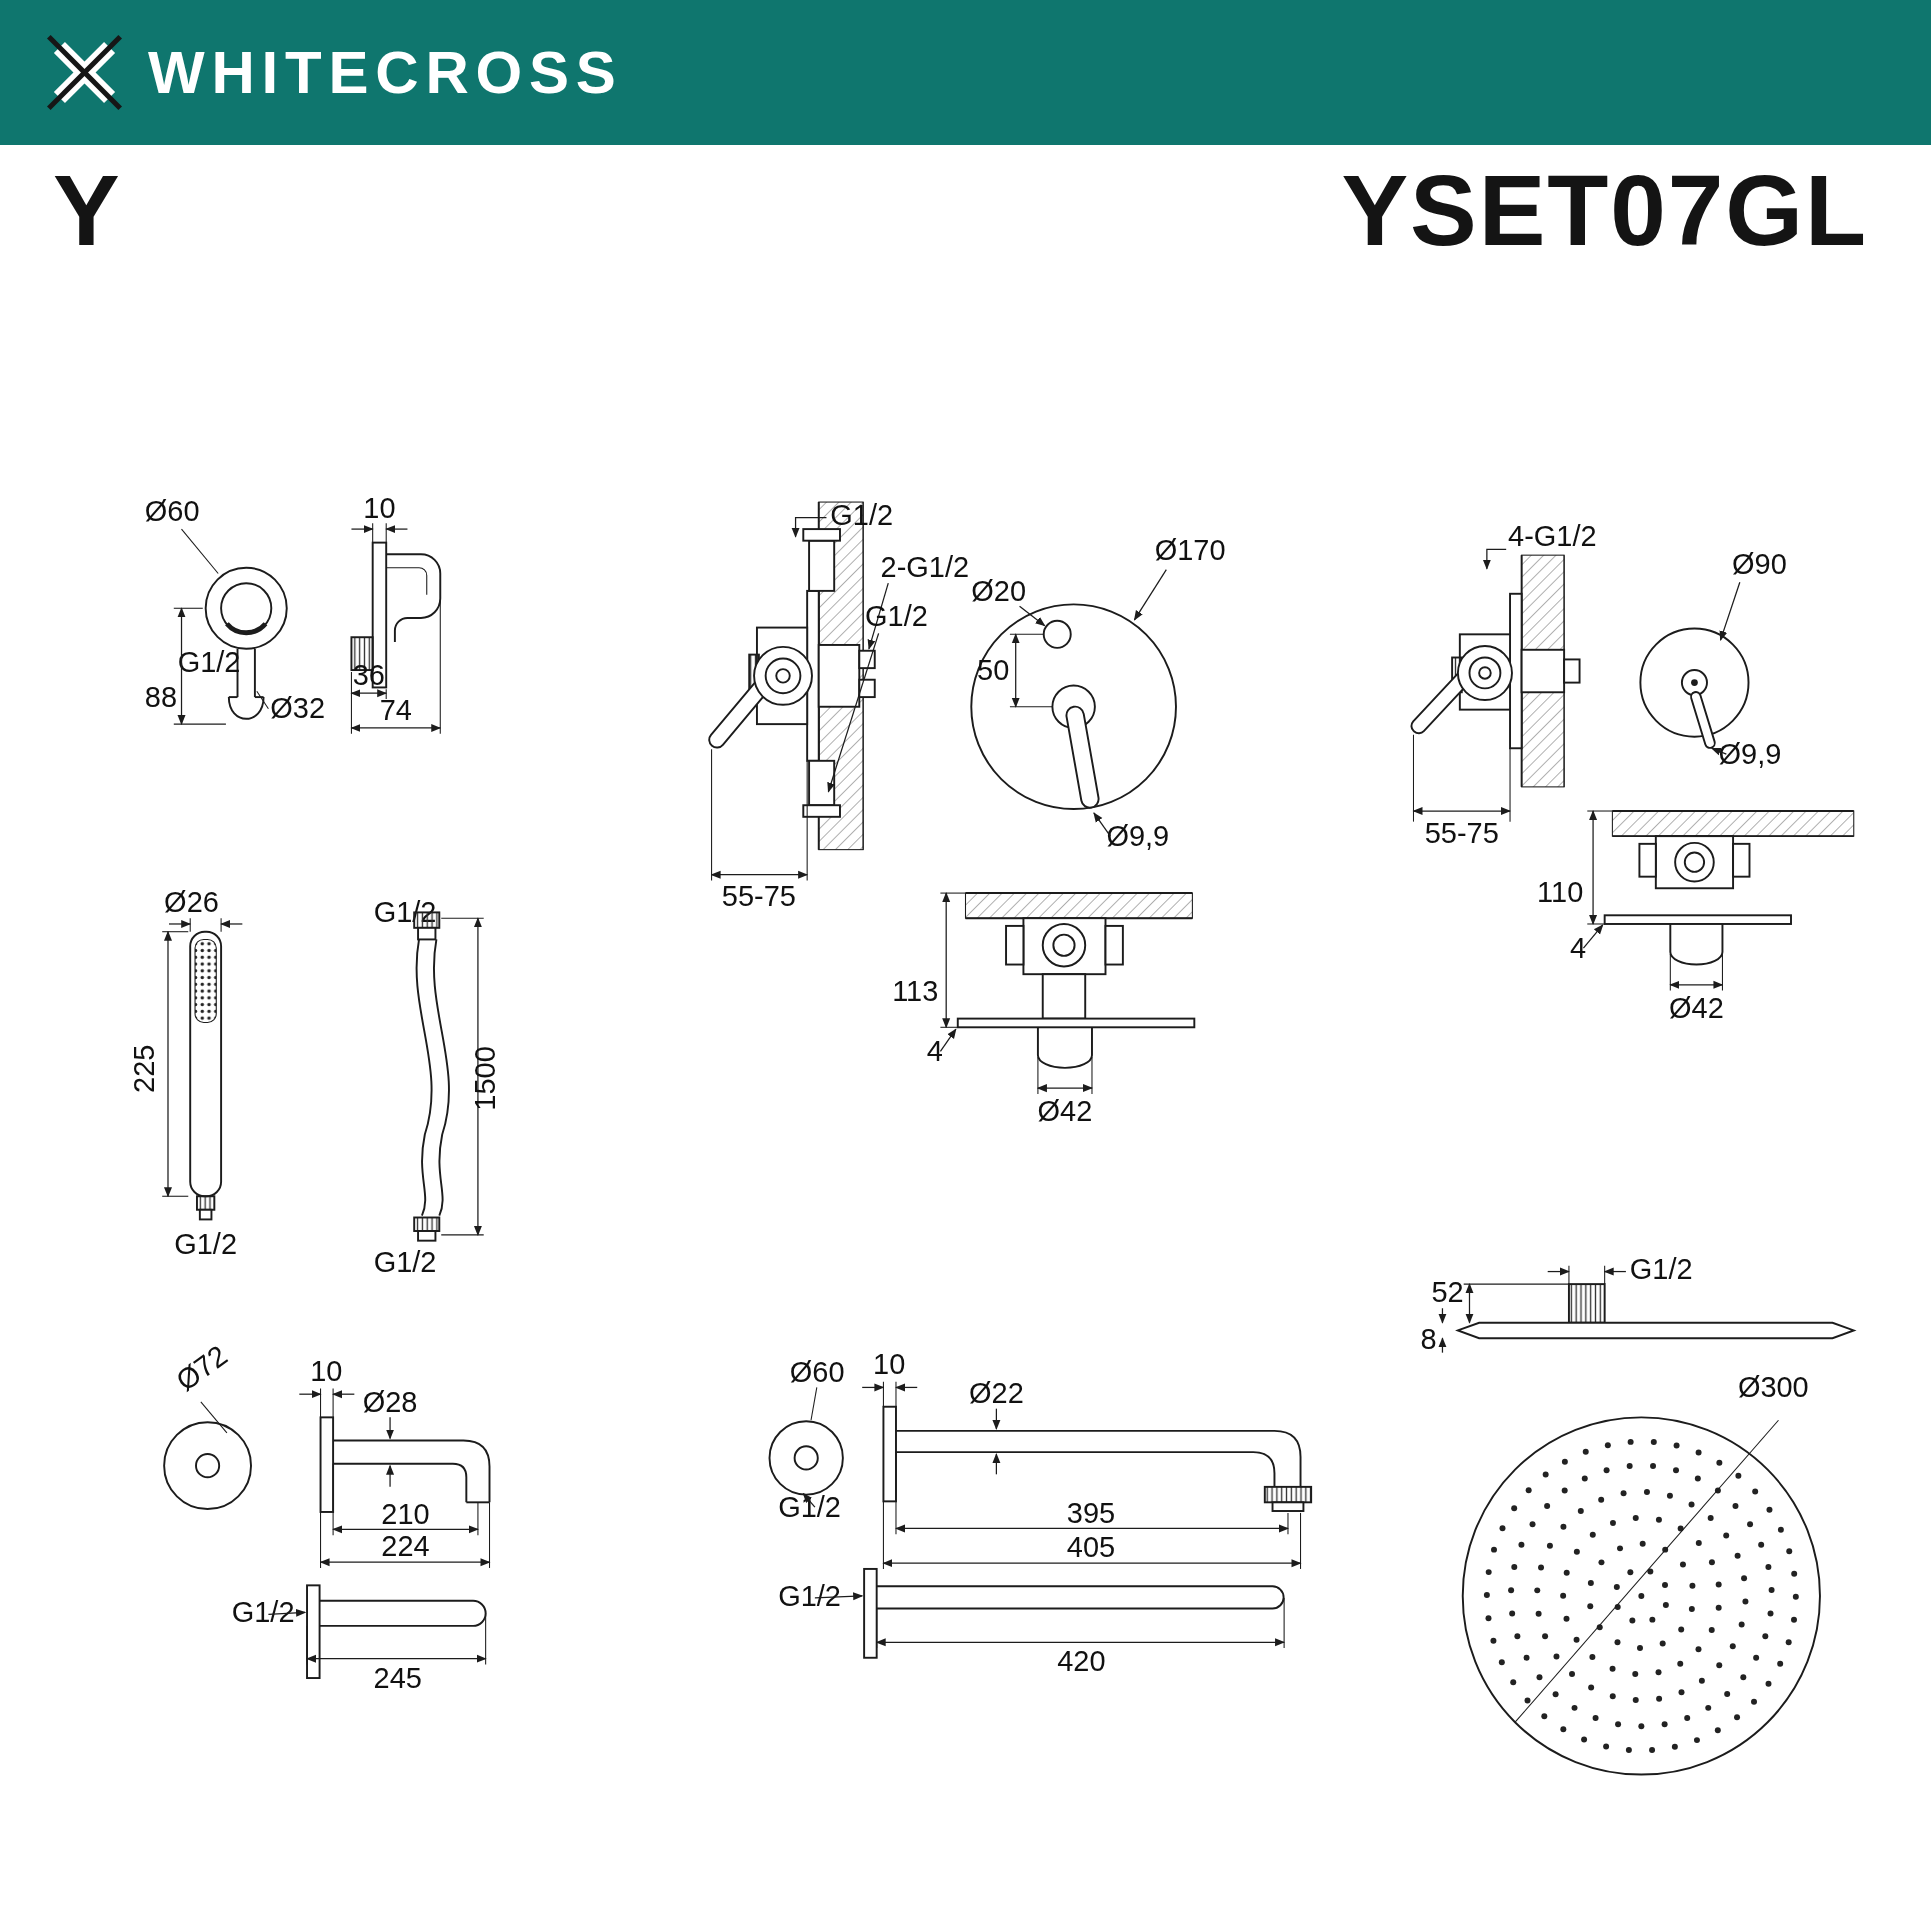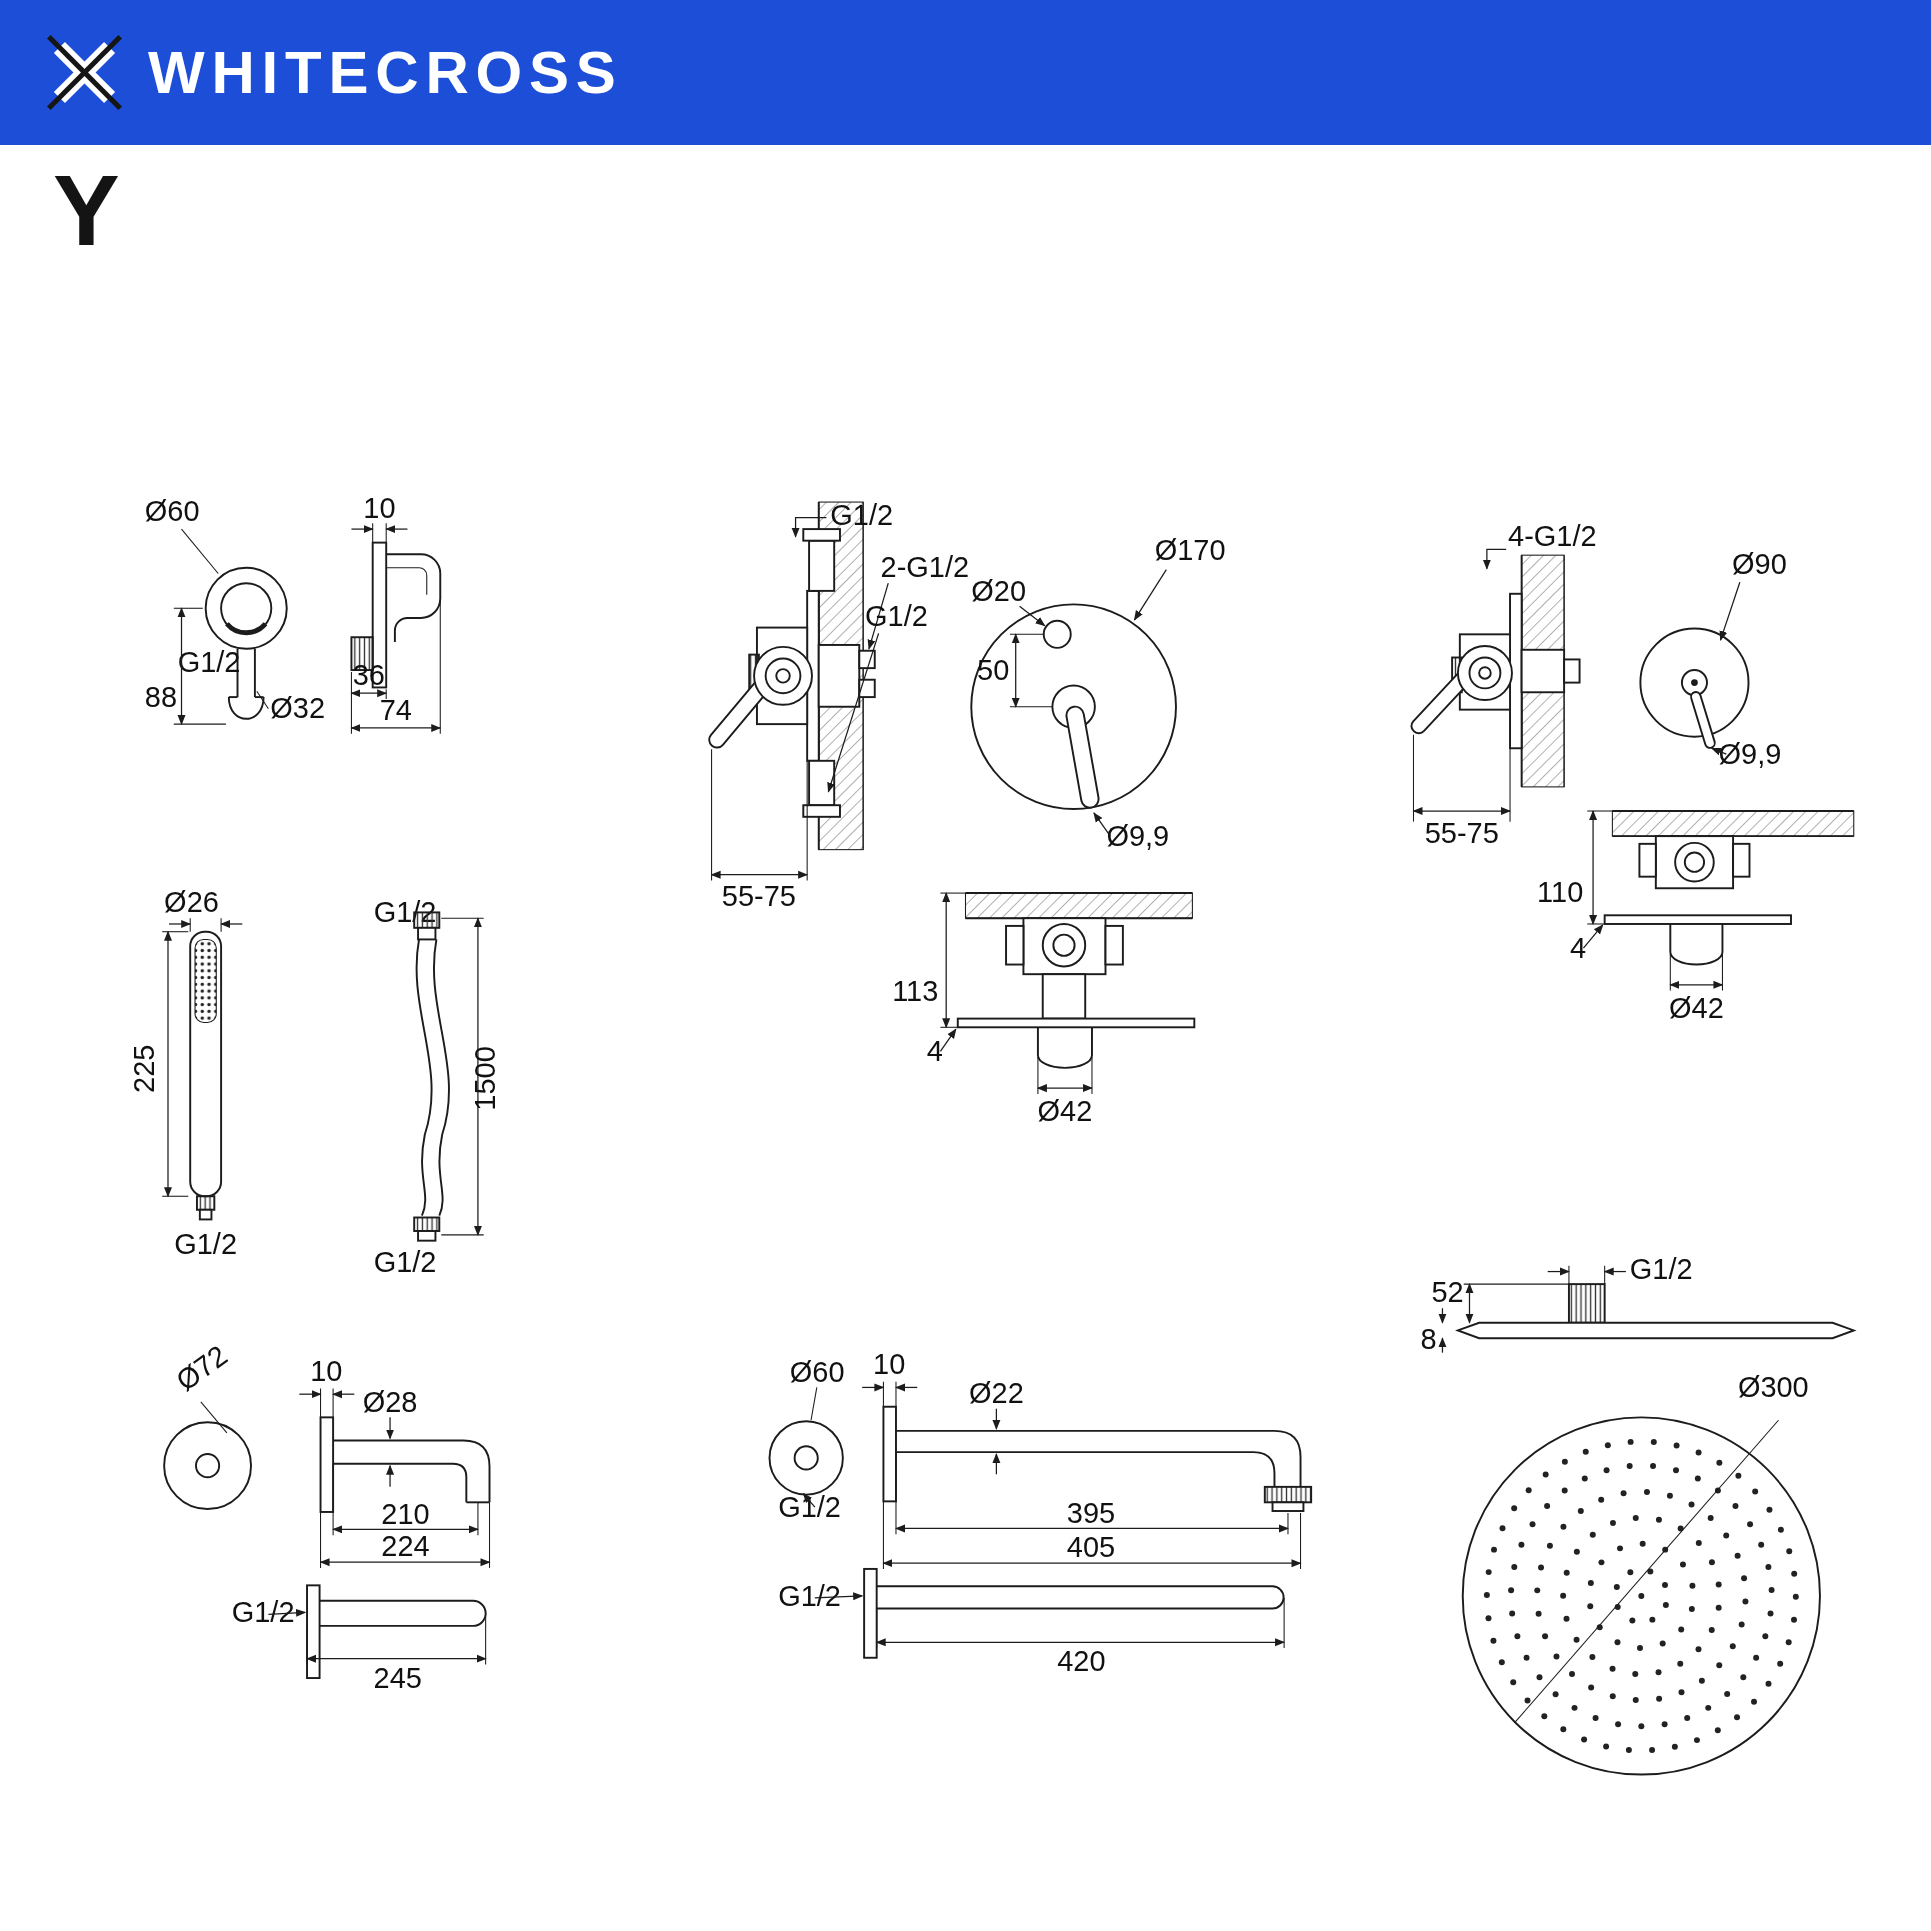--- a/index.html
+++ b/index.html
@@ -1,20 +1,20 @@
 <!DOCTYPE html>
 <html><head>
 <meta charset="utf-8">
 <style>
   * { margin:0; padding:0; box-sizing:border-box; }
   html,body { width:1931px; height:1931px; }
   body { background:#ffffff; font-family:"Liberation Sans", sans-serif; position:relative; overflow:hidden; }
 
   .topbar { position:absolute; top:0; left:0; width:1931px; height:145px;
-            background:#1d4ed8; display:flex; align-items:center; padding:0 42px; }
+            background:#0f766e; display:flex; align-items:center; padding:0 42px; }
   .logo  { display:flex; align-items:center; gap:21px; }
   .logo-x{ width:85px; height:85px; }
   .brand { color:#ffffff; font-size:60px; font-weight:bold; letter-spacing:6.8px; }
 
   .title-row { position:absolute; top:153px; left:53px; width:1815px;
                display:flex; justify-content:space-between;
                font-size:100px; font-weight:600; color:#141414; letter-spacing:1.9px; }
 
   svg.sheet { position:absolute; top:0; left:0; }
 
@@ -33,20 +33,21 @@
       <path fill="#ffffff" d="M14,27 L27,14 L50,37 L73,14 L86,27 L63,50 L86,73 L73,86 L50,63 L27,86 L14,73 L37,50 Z"></path>
       <line x1="8" y1="8" x2="92" y2="92" stroke="#161616" stroke-width="6"></line>
       <line x1="92" y1="8" x2="8" y2="92" stroke="#161616" stroke-width="6"></line>
     </svg>
     <span class="brand">WHITECROSS</span>
   </div>
 </header>
 
 <div class="title-row">
   <span>Y</span>
+  <span>YSET07GL</span>
 </div>
 
 <svg class="sheet" width="1931" height="1931" viewBox="0 0 2000 2000">
   <defs>
     <marker id="arw" viewBox="0 0 10 10" refX="9" refY="5" markerWidth="8" markerHeight="8" orient="auto-start-reverse">
       <path d="M0,1 L10,5 L0,9 z" fill="#1c1c1c"></path>
     </marker>
     <pattern id="hatch" width="9" height="9" patternUnits="userSpaceOnUse" patternTransform="rotate(45)">
       <line x1="0" y1="0" x2="0" y2="9" stroke="#777777" stroke-width="1.2"></line>
     </pattern>

